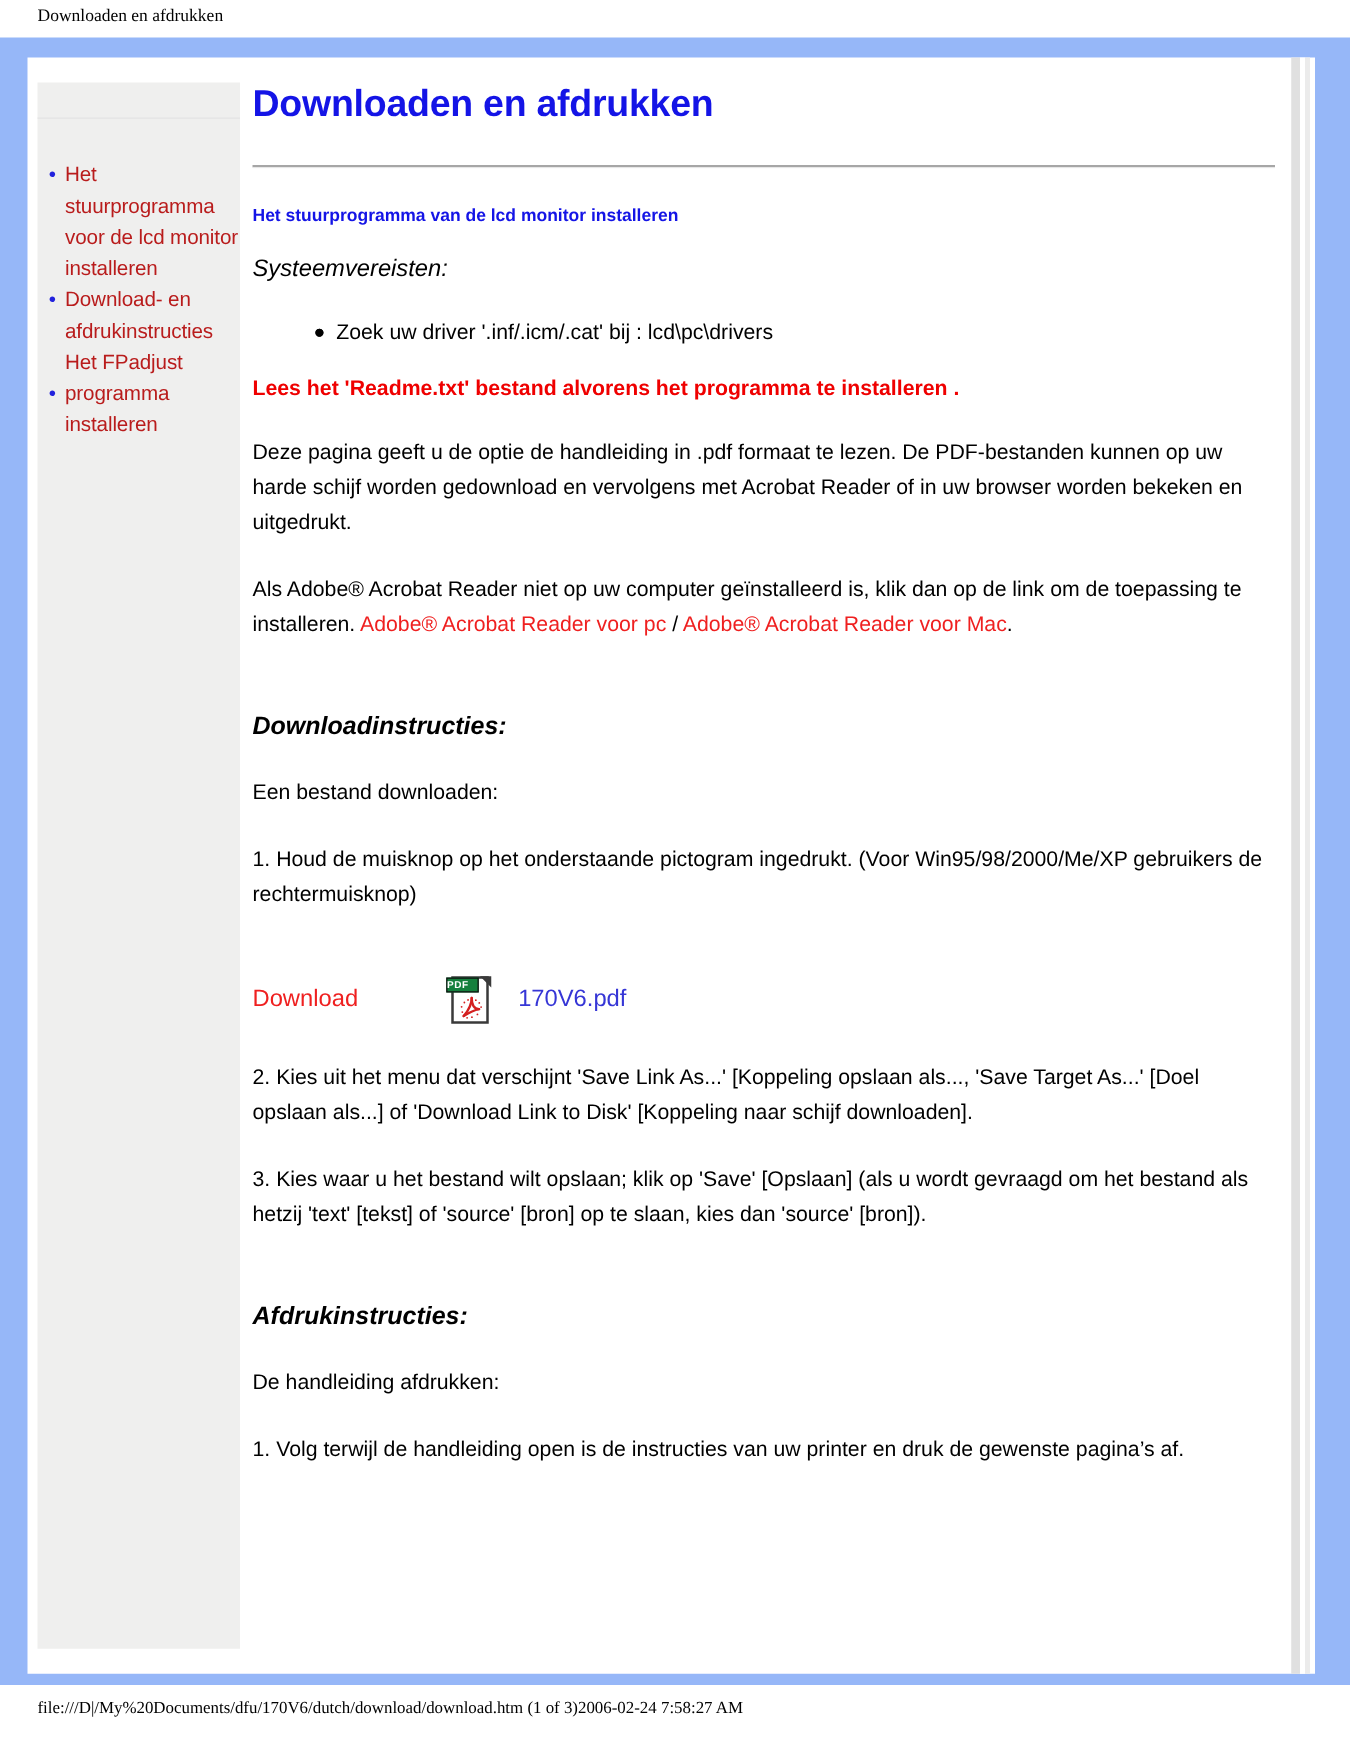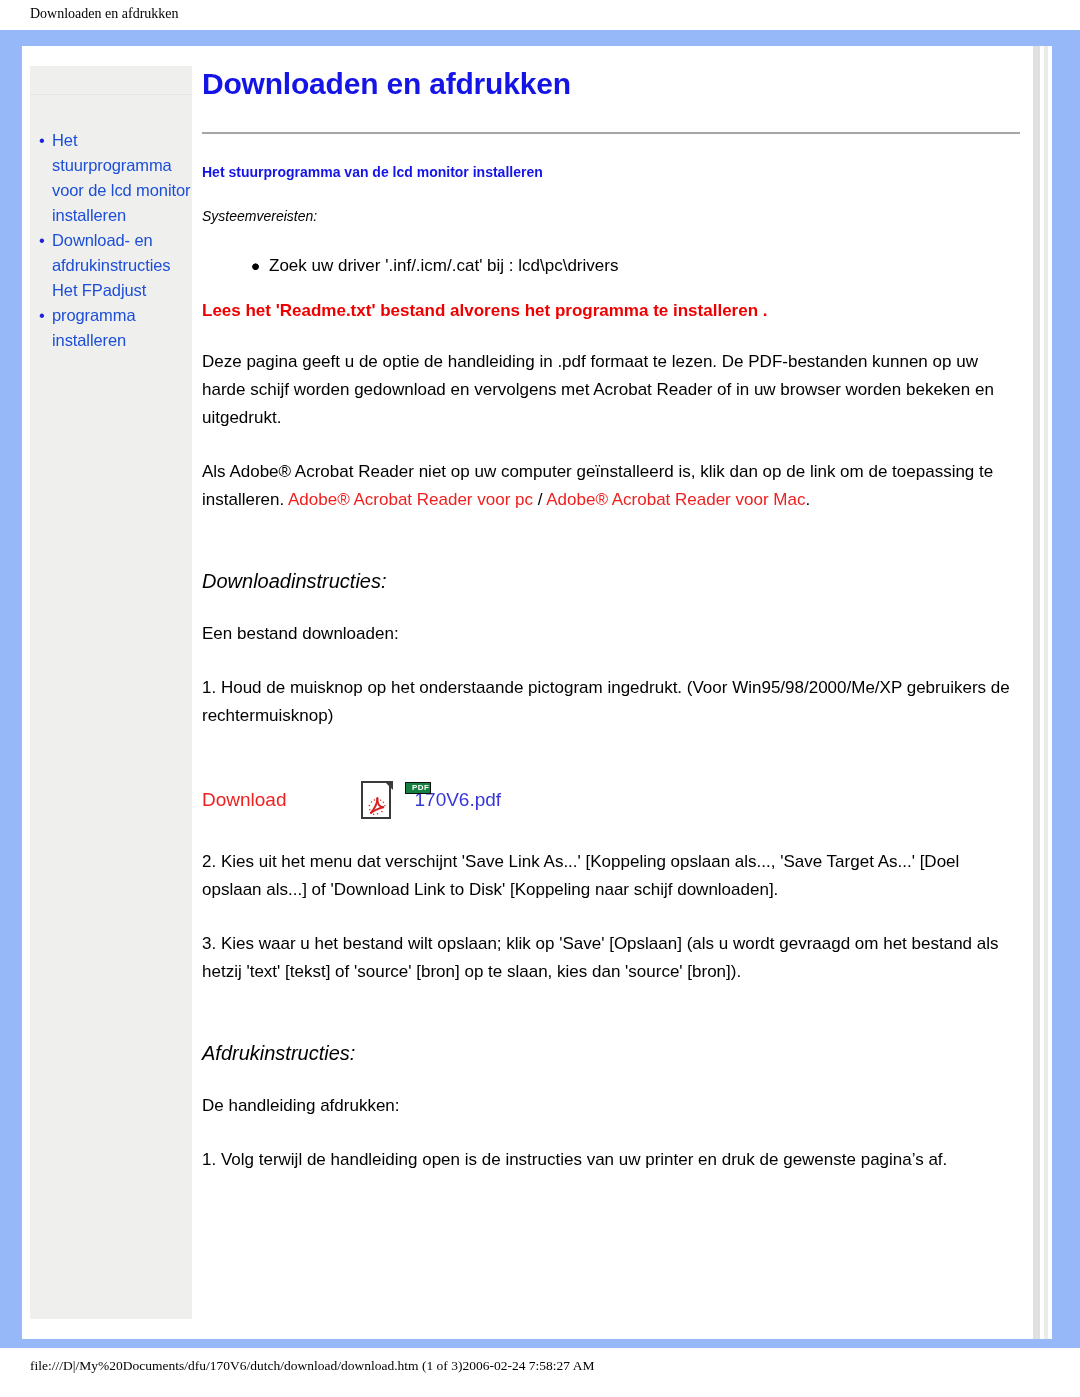--- a/index.html
+++ b/index.html
@@ -114,21 +114,21 @@
   .nav-item .bullet {
     position: absolute;
     left: 9px;
     top: 0px;
     font-size: 16.5px;
     line-height: 25px;
     color: #2222dd;
   }
   .nav-text {
     display: block;
-    color: #1d4ed8;
+    color: #b91c1c;
   }
 
   
   .content {
     position: absolute;
     left: 180px;
     top: 20px;
     width: 820px;
   }
 
@@ -154,21 +154,21 @@
   .h2-blue {
     margin: 26px 0 0 0;
     font-size: 14px;
     font-weight: bold;
     color: #1414e6;
     line-height: 22px;
   }
 
   .italic-label {
     margin: 22px 0 0 0;
-    font-size: 14px;
+    font-size: 19px;
     font-style: italic;
     color: #000000;
     line-height: 22px;
   }
 
   ul.req-list {
     margin: 26px 0 0 0;
     padding: 0 0 0 49px;
     list-style: none;
   }
@@ -204,21 +204,21 @@
   }
 
   a.red-link {
     color: #ef2020;
     text-decoration: none;
   }
 
   .h2-italic {
     margin: 54px 0 0 0;
     font-size: 20px;
-    font-weight: normal;
+    font-weight: bold;
     font-style: italic;
     color: #000000;
     line-height: 26px;
   }
 
   
   .download-row {
     margin: 48px 0 0 0;
     display: flex;
     align-items: center;
@@ -262,23 +262,22 @@
     top: 4px;
     width: 26px;
     height: 12px;
     background: #15803d;
     border: 1px solid #111111;
     box-sizing: border-box;
     color: #ffffff;
     font-size: 8px;
     font-weight: bold;
     line-height: 10px;
-    text-align: right;
+    text-align: left;
     letter-spacing: 0.5px;
-    margin-left: 48px;
   }
   .pdf-swirl {
     position: absolute;
     left: 9px;
     top: 17px;
     width: 22px;
     height: 22px;
   }
   .pdf-name {
     font-size: 19px;

